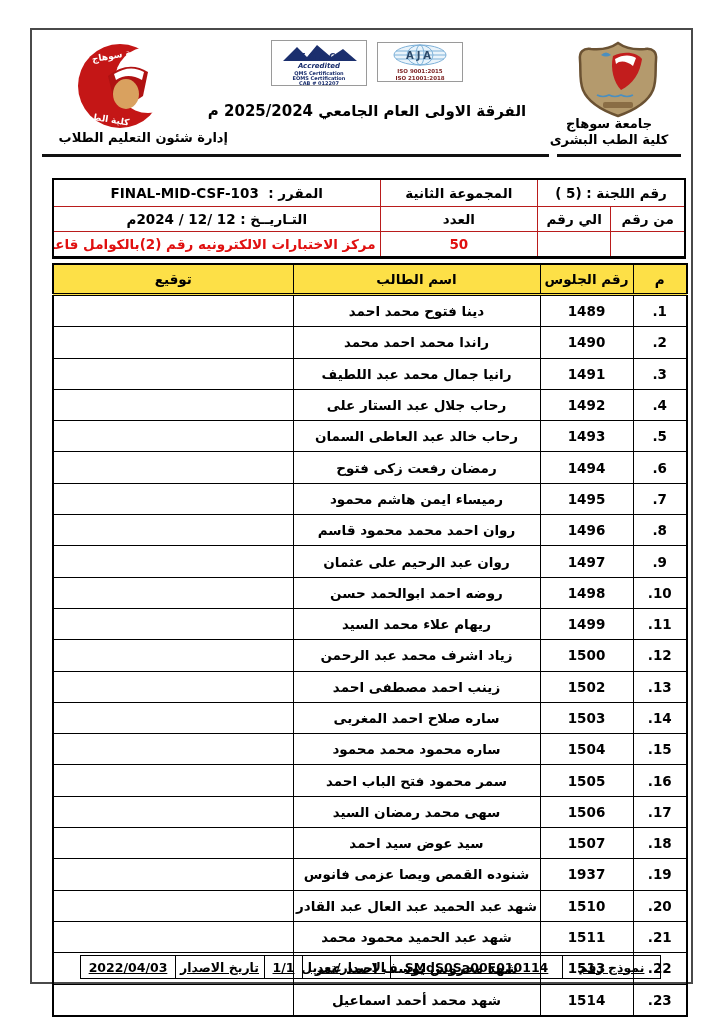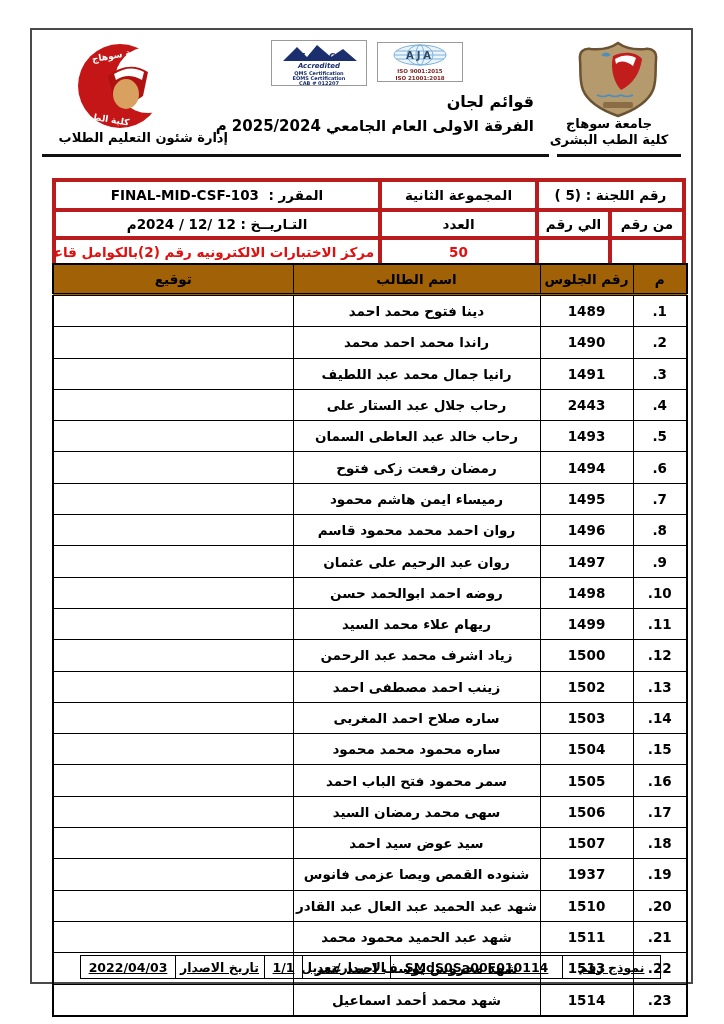--- a/index.html
+++ b/index.html
@@ -9,46 +9,46 @@
   }
   .frame{
     position:absolute;left:30px;top:28px;width:663px;height:956px;
     border:2px solid #4a4a4a;box-sizing:border-box;background:#fff;
   }
   
   .hdr-dept{position:absolute;left:6px;top:100px;width:190px;text-align:right;
     font-weight:bold;font-size:13px;direction:rtl;}
   .hdr-uni{position:absolute;right:4px;top:86px;width:156px;text-align:center;
     font-weight:bold;font-size:13px;line-height:15.5px;direction:rtl;}
-  .hdr-center{position:absolute;left:168px;top:10px;width:334px;}
+  .hdr-center{position:absolute;left:168px;top:10px;width:334px;text-align:center;}
   .logo-row{display:flex;justify-content:center;align-items:flex-start;gap:10px;height:50px;}
   .title1{font-size:16px;font-weight:bold;direction:rtl;margin-top:2px;}
-  .title2{font-size:15px;font-weight:bold;direction:rtl;margin-top:6px;}
+  .title2{font-size:15px;font-weight:bold;direction:rtl;margin-top:12px;}
   .logo-faculty{position:absolute;left:30px;top:12px;}
   .logo-university{position:absolute;right:30px;top:10px;}
   .rule{position:absolute;top:124px;height:3px;background:#111;}
   .rule.a{left:10px;width:507px;}
   .rule.b{left:525px;width:124px;}
   
   table{border-collapse:collapse;table-layout:fixed;}
   .info-table{position:absolute;left:20px;top:148px;width:634px;direction:rtl;
     border:2px solid #000;border-bottom-width:3px;}
-  .info-table td{border:4px solid #b91c1c;font-weight:bold;font-size:13.5px;
+  .info-table td{border:1px solid #b91c1c;font-weight:bold;font-size:13.5px;
     text-align:center;padding:0 4px;overflow:hidden;white-space:nowrap;}
   .info-table tr:nth-child(1) td{height:26px;}
   .info-table tr:nth-child(2) td{height:24px;margin-top:36px;}
   .info-table tr:nth-child(3) td{height:24px;}
   .red{color:#e01010;}
   .count-value{font-size:15px;}
   .note{font-size:12.5px;}
   .ltr{direction:ltr;unicode-bidi:isolate;display:inline-block;}
   .list-table{position:absolute;left:20px;top:233px;width:634px;direction:rtl;
     border:2px solid #000;}
   .list-table th{border:1px solid #000;border-bottom:3px double #000;
-    font-size:13.5px;font-weight:bold;height:26px;background:#a16207;}
+    font-size:13.5px;font-weight:bold;height:26px;background:#fde047;}
   .list-table td{border:1px solid #000;height:28.3px;font-weight:bold;
     font-size:13.5px;text-align:center;overflow:hidden;white-space:nowrap;}
   .c-serial{direction:ltr;font-size:13px;}
   .c-seat{font-size:14px;}
   
   .footer-table{position:absolute;left:48px;top:925px;width:580px;direction:rtl;}
   .footer-table td{border:1px solid #000;height:22px;font-size:12.5px;font-weight:bold;
     text-align:center;padding:0 5px;overflow:hidden;white-space:nowrap;text-decoration:underline;}
   .f-label{text-align:right;}
   svg text{font-family:"DejaVu Sans", sans-serif;}
@@ -108,21 +108,20 @@
         <ellipse cx="43" cy="13" rx="13" ry="10" fill="none" stroke="#7fb2d9"></ellipse>
         <ellipse cx="43" cy="13" rx="4" ry="10" fill="none" stroke="#7fb2d9"></ellipse>
         <line x1="19" y1="9" x2="67" y2="9" stroke="#7fb2d9"></line>
         <line x1="17" y1="13" x2="69" y2="13" stroke="#7fb2d9"></line>
         <line x1="19" y1="17" x2="67" y2="17" stroke="#7fb2d9"></line>
         <text x="43" y="17" font-size="10" font-weight="bold" fill="#2b4a6b" text-anchor="middle" letter-spacing="3">AJA</text>
         <text x="43" y="31" font-size="5.5" font-weight="bold" fill="#7a1f1f" text-anchor="middle">ISO 9001:2015</text>
         <text x="43" y="38" font-size="5.5" font-weight="bold" fill="#7a1f1f" text-anchor="middle">ISO 21001:2018</text>
       </svg>
     </div>
-    <div class="title1">قوائم لجان</div>
     <div class="title2">الفرقة الاولى العام الجامعي 2025/2024 م</div>
   </div>
 
   <div class="rule a"></div>
   <div class="rule b"></div>
 
   <table class="info-table">
     <colgroup>
         <col style="width:74px">
         <col style="width:73px">
@@ -179,21 +178,21 @@
       <td class="c-sign">&nbsp;</td>
     </tr>
         <tr>
       <td class="c-serial">.3</td>
       <td class="c-seat">1491</td>
       <td class="c-name">رانيا جمال محمد عبد اللطيف</td>
       <td class="c-sign">&nbsp;</td>
     </tr>
         <tr>
       <td class="c-serial">.4</td>
-      <td class="c-seat">2443</td>
+      <td class="c-seat">1492</td>
       <td class="c-name">رحاب جلال عبد الستار على</td>
       <td class="c-sign">&nbsp;</td>
     </tr>
         <tr>
       <td class="c-serial">.5</td>
       <td class="c-seat">1493</td>
       <td class="c-name">رحاب خالد عبد العاطى السمان</td>
       <td class="c-sign">&nbsp;</td>
     </tr>
         <tr>

